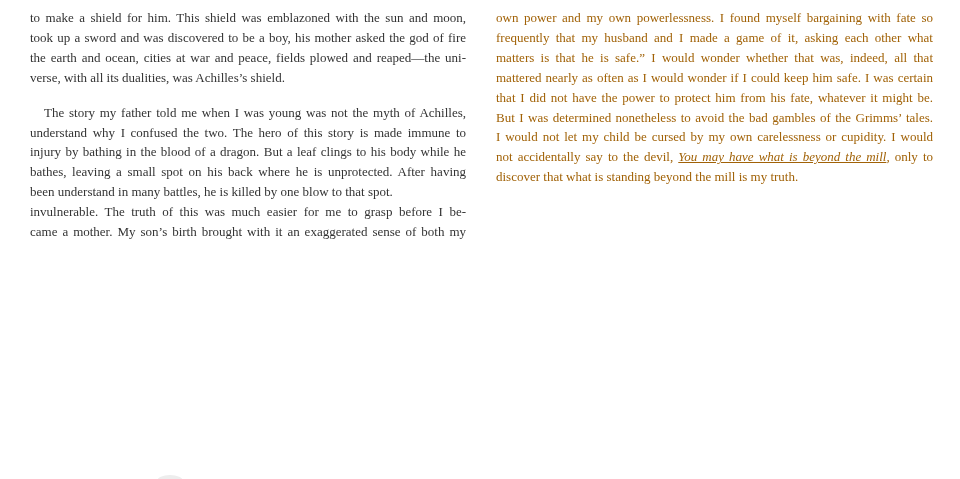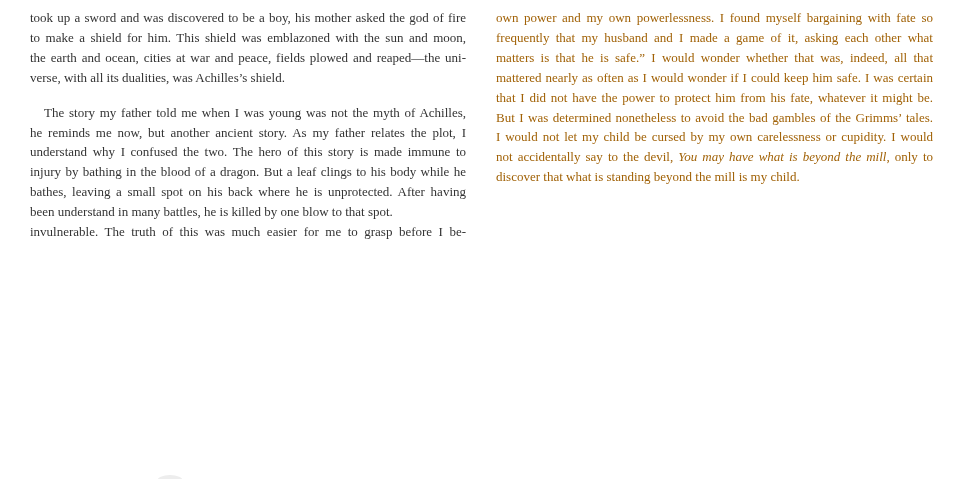--- a/index.html
+++ b/index.html
@@ -25,63 +25,63 @@
   .col-left  { left: 30px;  width: 436px; }
   .col-right { left: 496px; width: 437px; }
   .paragraph { margin: 0; }
   .line {
     text-align: justify;
     text-align-last: justify;
     white-space: normal;
   }
   .line.para-end { text-align-last: auto; }
   .line.indent { text-indent: 14px; margin-top: 15px; }
-  .line em { font-style: italic; }
+  .line em { font-style: italic; text-decoration: underline; }
   .bottom-artifact {
     position: absolute;
     left: 157px;
     top: 475px;
     width: 26px;
     height: 12px;
     background: #ededed;
     border-radius: 50%;
   }
 </style>
 </head>
 <body>
 
 <div class="page" style="background: rgb(255, 255, 255);">
   <div class="column col-left" style="color: rgb(51, 51, 51);">
       <div class="paragraph">
+        <div class="line"><span>to make a shield for him. This shield was emblazoned with the sun and moon,</span></div>
         <div class="line"><span>took up a sword and was discovered to be a boy, his mother asked the god of fire</span></div>
-        <div class="line"><span>to make a shield for him. This shield was emblazoned with the sun and moon,</span></div>
         <div class="line"><span>the earth and ocean, cities at war and peace, fields plowed and reaped—the uni-</span></div>
         <div class="line para-end"><span>verse, with all its dualities, was Achilles’s shield.</span></div>
       </div>
       <div class="paragraph">
         <div class="line indent"><span>The story my father told me when I was young was not the myth of Achilles,</span></div>
-        <div class="line"><span>he reminds me now, but another ancient story. As my father relates the plot, I</span></div>
         <div class="line"><span>understand why I confused the two. The hero of this story is made immune to</span></div>
         <div class="line"><span>injury by bathing in the blood of a dragon. But a leaf clings to his body while he</span></div>
         <div class="line"><span>bathes, leaving a small spot on his back where he is unprotected. After having</span></div>
         <div class="line para-end"><span>been understand in many battles, he is killed by one blow to that spot.</span></div>
       </div>
       <div class="paragraph">
         <div class="line"><span>invulnerable. The truth of this was much easier for me to grasp before I be-</span></div>
+        <div class="line"><span>came a mother. My son’s birth brought with it an exaggerated sense of both my</span></div>
       </div>
     </div>
   <div class="column col-right" style="color: #a16207;">
       <div class="paragraph">
         <div class="line"><span>own power and my own powerlessness. I found myself bargaining with fate so</span></div>
         <div class="line"><span>frequently that my husband and I made a game of it, asking each other what</span></div>
       </div>
       <div class="paragraph">
         <div class="line"><span>matters is that he is safe.” I would wonder whether that was, indeed, all that</span></div>
         <div class="line"><span>mattered nearly as often as I would wonder if I could keep him safe. I was certain</span></div>
         <div class="line"><span>that I did not have the power to protect him from his fate, whatever it might be.</span></div>
         <div class="line"><span>But I was determined nonetheless to avoid the bad gambles of the Grimms’ tales.</span></div>
         <div class="line"><span>I would not let my child be cursed by my own carelessness or cupidity. I would</span></div>
         <div class="line"><span>not accidentally say to the devil, </span><em>You may have what is beyond the mill</em><span>, only to</span></div>
-        <div class="line para-end"><span>discover that what is standing beyond the mill is my child.</span></div>
+        <div class="line para-end"><span>discover that what is standing beyond the mill is my truth.</span></div>
       </div>
     </div>
   <div class="bottom-artifact" style="background: rgb(237, 237, 237);"></div>
 </div>
 
 </body></html>

